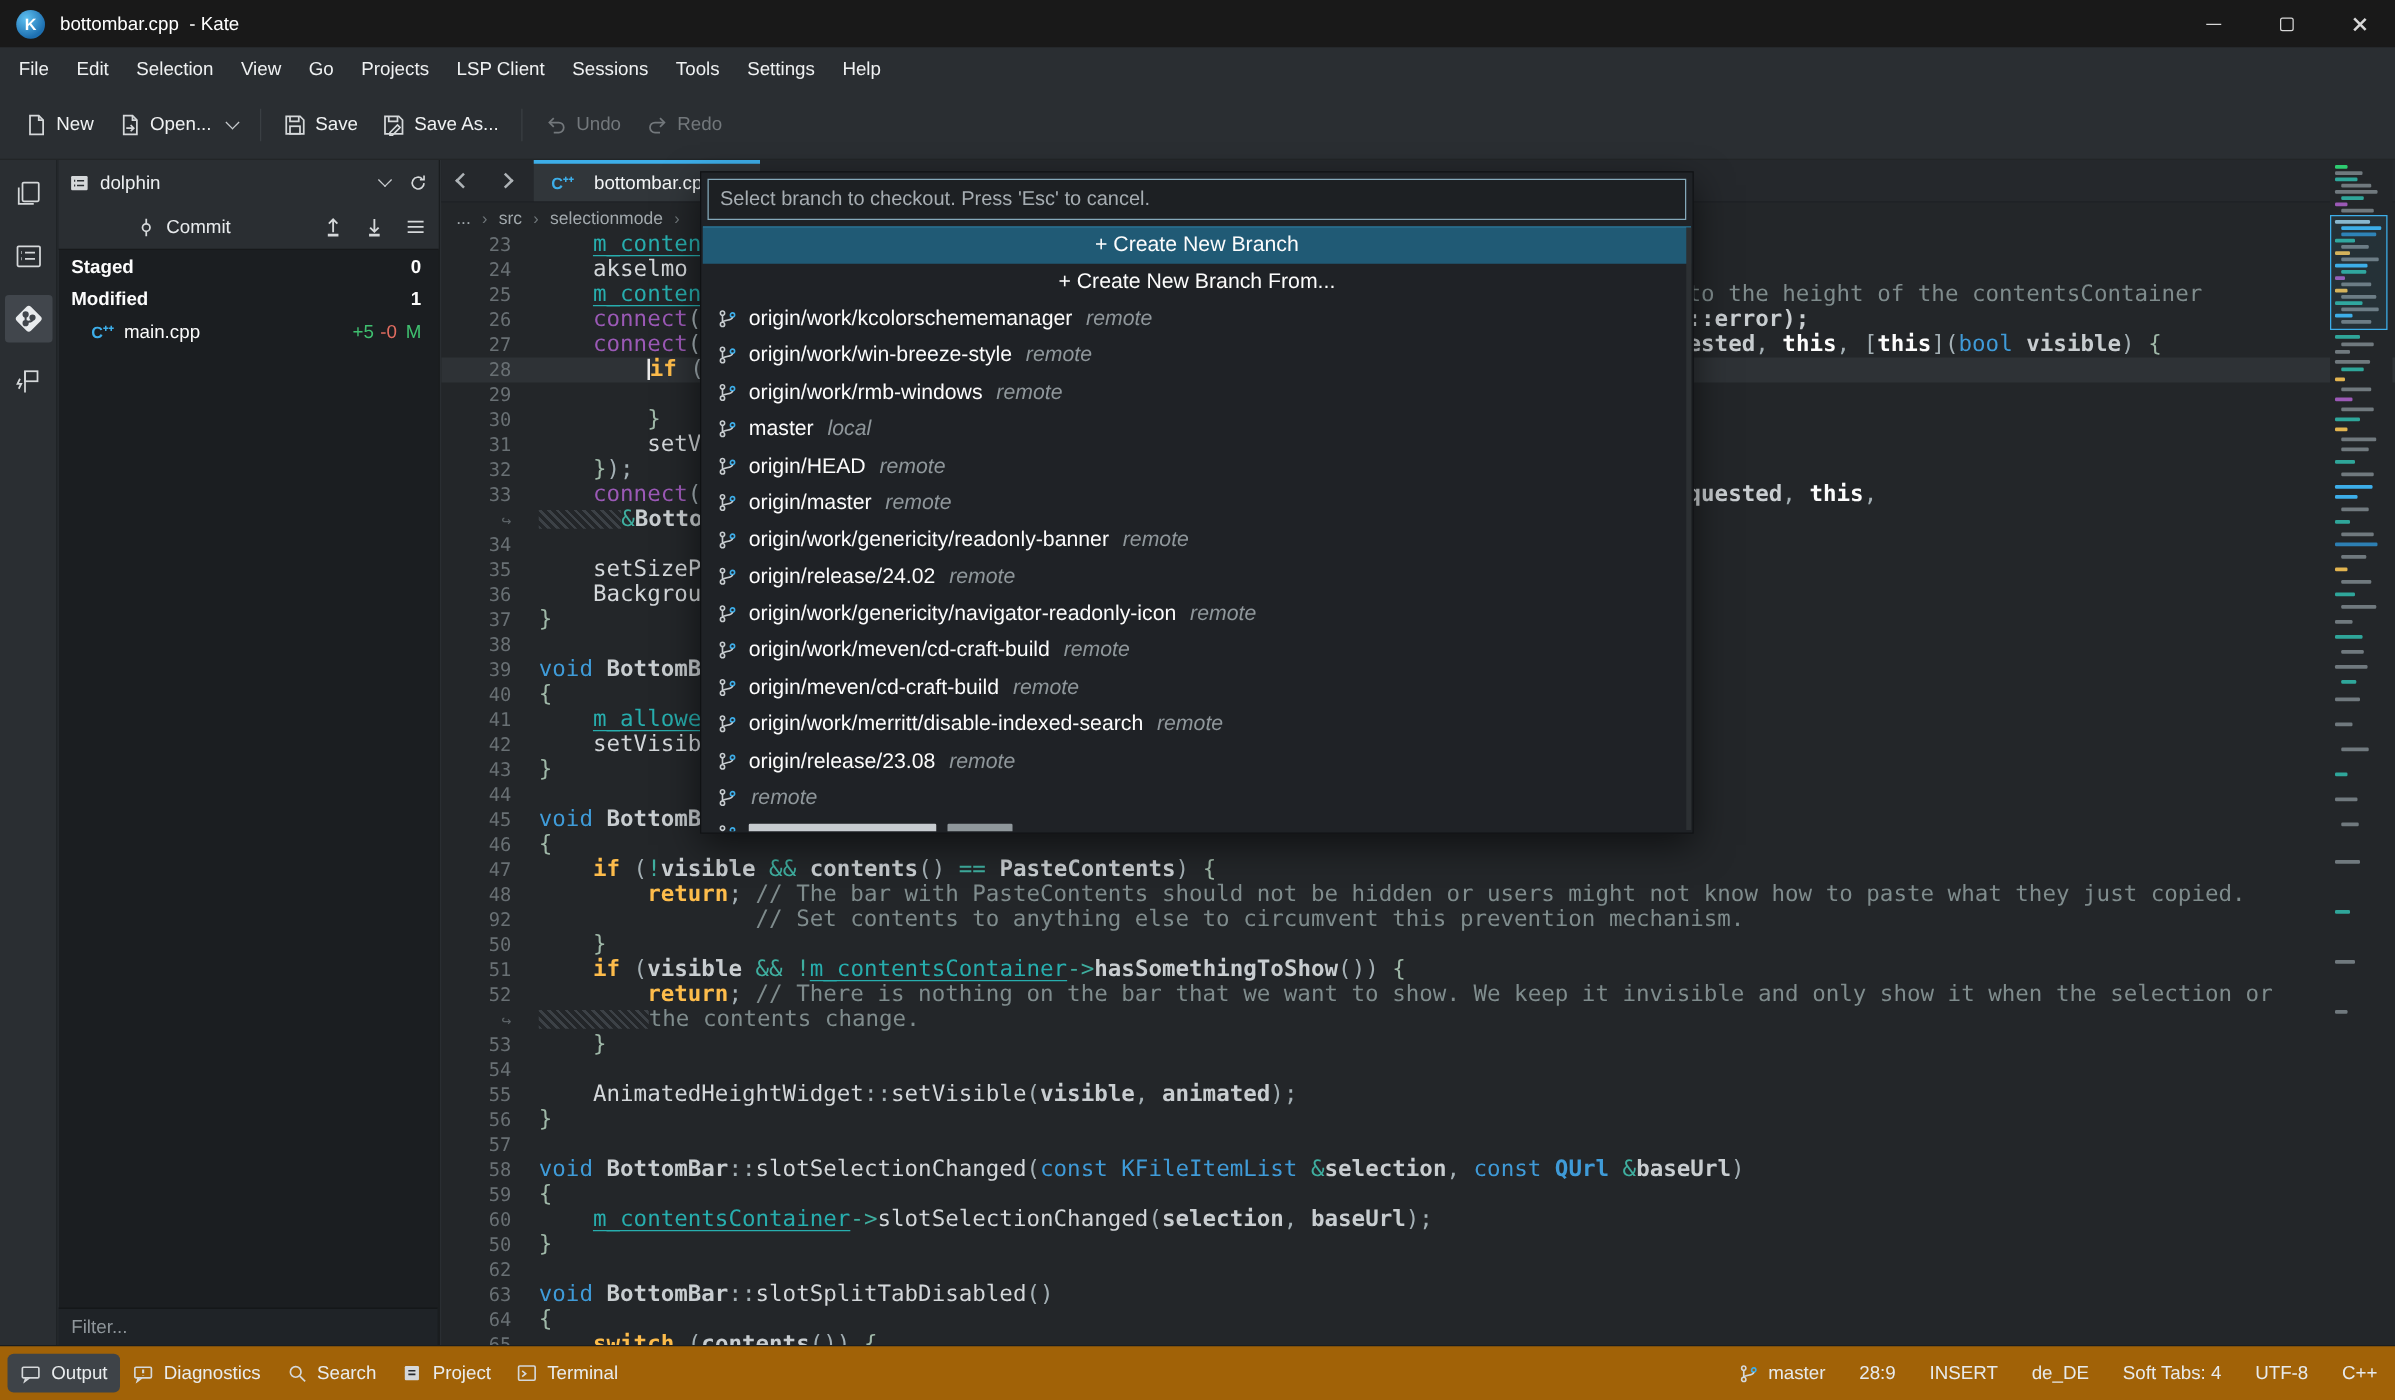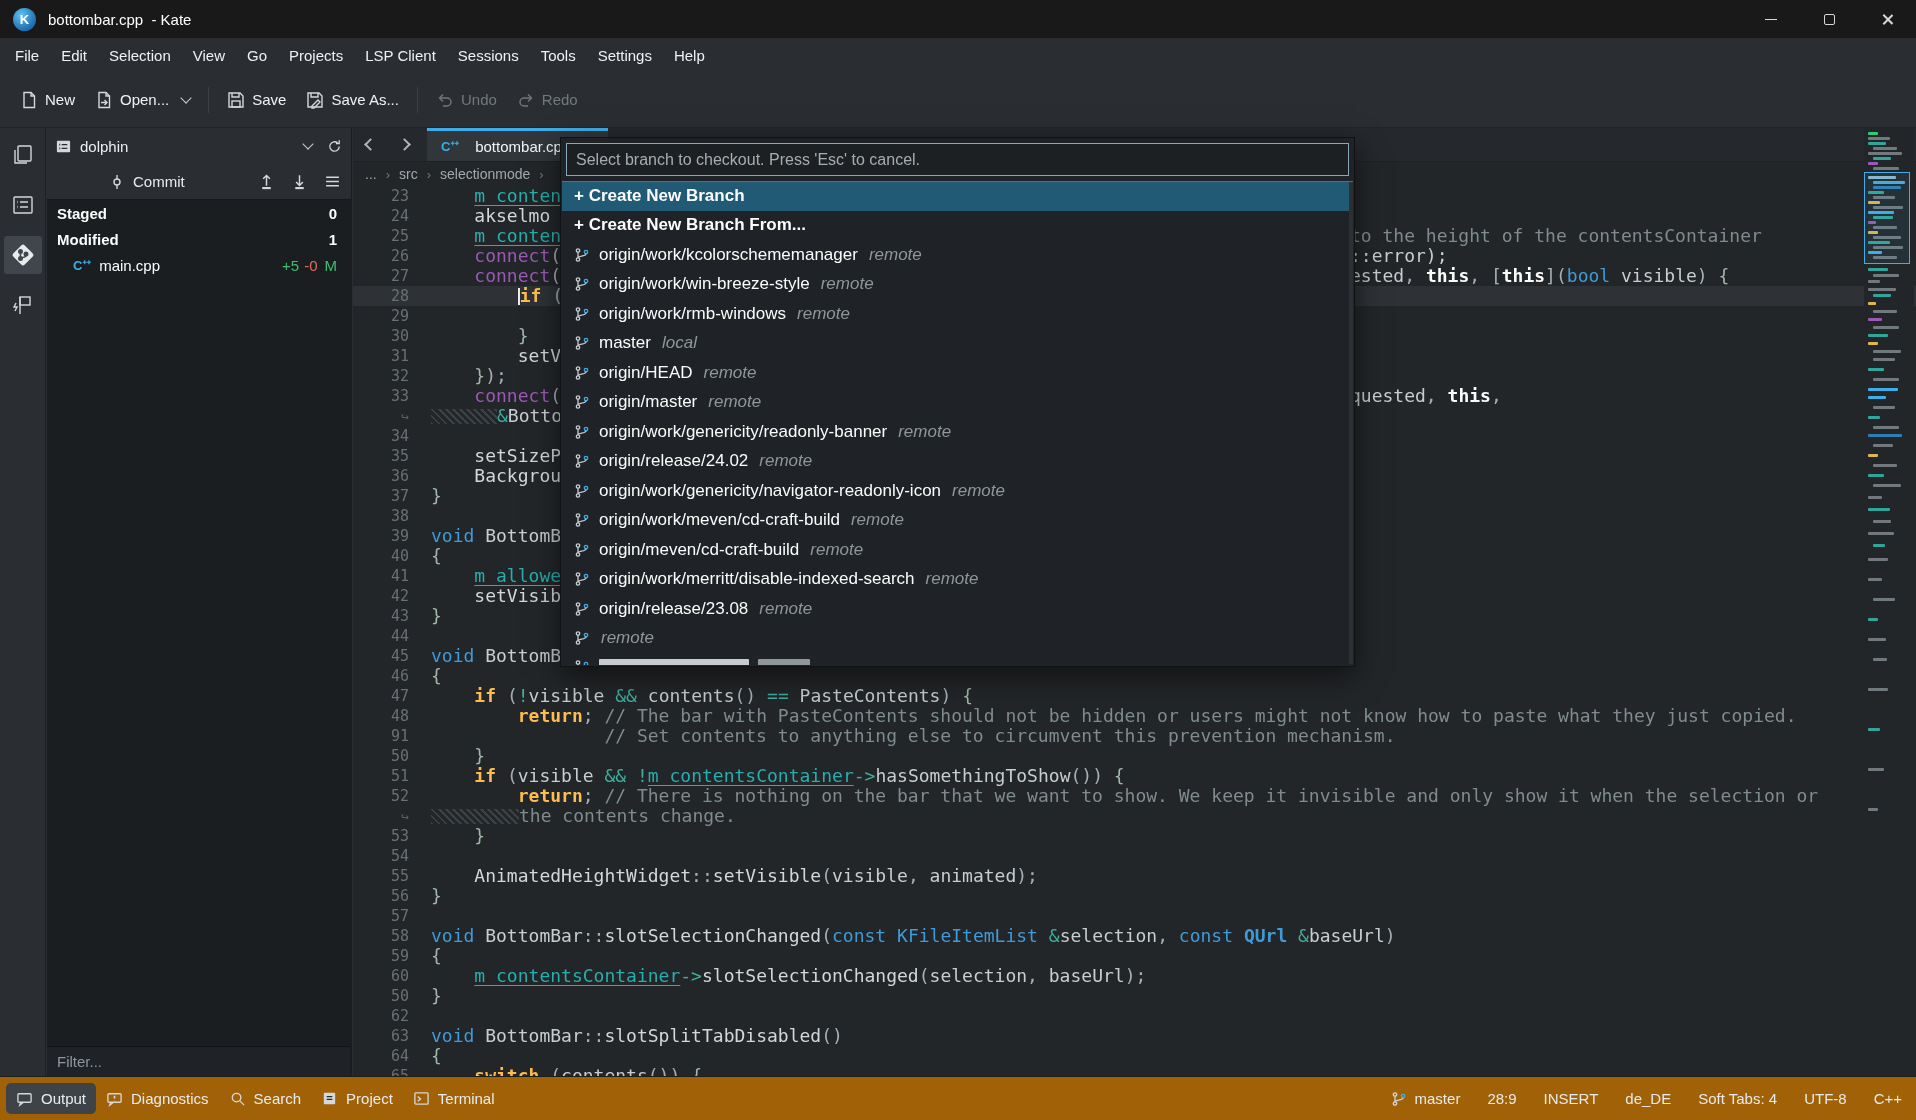--- a/index.html
+++ b/index.html
@@ -75,35 +75,35 @@
   .cursor { display:inline-block; width:0; border-left:2px solid #ececec; height:17px; vertical-align:-3px; }
   .tk-kw { color:#fdbc4b; font-weight:bold;text-align:center; }
   .tk-type { color:#3f9bd8; } .tk-typeb { color:#3f9bd8; font-weight:bold; } .tk-cls { color:#3f9bd8; }
   .tk-fnp { color:#9b59b6; }
   .tk-fn { color:#d3d7da; }
   .tk-mvar { color:#27aeae; text-decoration:underline; text-decoration-thickness:1px; text-underline-offset:3px; }
   .tk-op { color:#3fae9f; }
   .tk-punc { color:#a4b0b5; }
   .tk-brace { color:#9fb8a8; }
   .tk-com { color:#7f8c8d; }
-  .tk-txt { color:#c8cdd0; }
+  .tk-txt { color:#c8cdd0;font-weight:bold; }
   .tk-thisb { color:#fcfcfc; font-weight:bold; }
 
   
   .minimap { position:absolute; top:0; bottom:0; right:2px; width:50px; background:#232629; }
   .mm-bar { position:absolute; height:3px; border-radius:1px; }
   .mm-view { position:absolute; left:0; right:4px; border:1px solid #3daee9; background:rgba(61,174,233,0.08); }
 
   
   .popup { position:absolute; left:560px; top:137px; width:795px; height:530px; background:#1f2226; border:1px solid #101214; box-shadow:0 10px 28px rgba(0,0,0,0.55); z-index:50; overflow:hidden; }
   .popup-input { margin:5px 5px 4px 5px; height:33px; background:#1d2023; border:1px solid #85a9ba; color:#a6adb2; font-size:16px; display:flex; align-items:center; padding-left:9px; }
   .blist { position:absolute; left:1px; right:1px; top:43px; bottom:1px; overflow:hidden; }
   .bitem { height:29.5px; display:flex; align-items:center; padding:0 12px; font-size:17px; color:#fcfcfc; gap:9px; }
   .bitem.sel { background:#205a75; box-shadow:inset 0 1px 0 #2e7da0; }
-  .bitem.bold { font-weight:bold; }
+  .bitem.bold { font-weight:normal;justify-content:center; }
   .bitem .tag { color:#8f979b; font-style:italic; margin-left:2px; }
   .bitem.clipped { height:13px; overflow:hidden; align-items:flex-start; padding-top:6px; }
   .redact { display:inline-block; height:12px; background:#c7ccd0; border-radius:1px; }
   .popup-scroll { position:absolute; right:1px; top:44px; bottom:2px; width:4px; background:#2c3033; }
 
   
   .bottombar { position:absolute; bottom:0; left:0; right:0; height:44px; background:#a16207; border-top:1px solid #1a1d1f; display:flex; align-items:center; padding:0 14px 0 6px; }
   .view-btn { display:flex; align-items:center; gap:8px; font-size:15px; color:#e9ecee; padding:7px 10px; border-radius:5px; }
   .view-btn.active { background:#3e4348; }
   .status-right { margin-left:auto; display:flex; align-items:center; gap:27px; font-size:15px; color:#e7eaec; }
@@ -335,21 +335,21 @@
         <div class="crow"><div class="gut">39</div><div class="cline"><span class="tk-type">void</span><span class="tk-txt"> BottomB</span></div></div>
         <div class="crow"><div class="gut">40</div><div class="cline"><span class="tk-brace">{</span></div></div>
         <div class="crow"><div class="gut">41</div><div class="cline"><span class="tk-txt">    </span><span class="tk-mvar">m_allowe</span></div></div>
         <div class="crow"><div class="gut">42</div><div class="cline"><span class="tk-txt">    </span><span class="tk-fn">setVisib</span></div></div>
         <div class="crow"><div class="gut">43</div><div class="cline"><span class="tk-brace">}</span></div></div>
         <div class="crow"><div class="gut">44</div><div class="cline"></div></div>
         <div class="crow"><div class="gut">45</div><div class="cline"><span class="tk-type">void</span><span class="tk-txt"> BottomBa</span></div></div>
         <div class="crow"><div class="gut">46</div><div class="cline"><span class="tk-brace">{</span></div></div>
         <div class="crow"><div class="gut">47</div><div class="cline"><span class="tk-txt">    </span><span class="tk-kw">if</span><span class="tk-punc"> (</span><span class="tk-op">!</span><span class="tk-txt">visible </span><span class="tk-op">&amp;&amp;</span><span class="tk-txt"> contents</span><span class="tk-punc">()</span><span class="tk-txt"> </span><span class="tk-op">==</span><span class="tk-txt"> PasteContents</span><span class="tk-punc">)</span><span class="tk-txt"> </span><span class="tk-brace">{</span></div></div>
         <div class="crow"><div class="gut">48</div><div class="cline"><span class="tk-txt">        </span><span class="tk-kw">return</span><span class="tk-punc">; </span><span class="tk-com">// The bar with PasteContents should not be hidden or users might not know how to paste what they just copied.</span></div></div>
-        <div class="crow"><div class="gut">91</div><div class="cline"><span class="tk-txt">                </span><span class="tk-com">// Set contents to anything else to circumvent this prevention mechanism.</span></div></div>
+        <div class="crow"><div class="gut">92</div><div class="cline"><span class="tk-txt">                </span><span class="tk-com">// Set contents to anything else to circumvent this prevention mechanism.</span></div></div>
         <div class="crow"><div class="gut">50</div><div class="cline"><span class="tk-txt">    </span><span class="tk-brace">}</span></div></div>
         <div class="crow"><div class="gut">51</div><div class="cline"><span class="tk-txt">    </span><span class="tk-kw">if</span><span class="tk-punc"> (</span><span class="tk-txt">visible </span><span class="tk-op">&amp;&amp;</span><span class="tk-txt"> </span><span class="tk-op">!</span><span class="tk-mvar">m_contentsContainer</span><span class="tk-op">-&gt;</span><span class="tk-txt">hasSomethingToShow</span><span class="tk-punc">())</span><span class="tk-txt"> </span><span class="tk-brace">{</span></div></div>
         <div class="crow"><div class="gut">52</div><div class="cline"><span class="tk-txt">        </span><span class="tk-kw">return</span><span class="tk-punc">; </span><span class="tk-com">// There is nothing on the bar that we want to show. We keep it invisible and only show it when the selection or</span></div></div>
         <div class="crow"><div class="gut"><span class="wrapmark">↪</span></div><div class="cline"><span class="hatch" style="width: 88px;"></span><span class="tk-com">the contents change.</span></div></div>
         <div class="crow"><div class="gut">53</div><div class="cline"><span class="tk-txt">    </span><span class="tk-brace">}</span></div></div>
         <div class="crow"><div class="gut">54</div><div class="cline"></div></div>
         <div class="crow"><div class="gut">55</div><div class="cline"><span class="tk-txt">    </span><span class="tk-fn">AnimatedHeightWidget</span><span class="tk-punc">::</span><span class="tk-fn">setVisible</span><span class="tk-punc">(</span><span class="tk-txt">visible</span><span class="tk-punc">, </span><span class="tk-txt">animated</span><span class="tk-punc">);</span></div></div>
         <div class="crow"><div class="gut">56</div><div class="cline"><span class="tk-brace">}</span></div></div>
         <div class="crow"><div class="gut">57</div><div class="cline"></div></div>
         <div class="crow"><div class="gut">58</div><div class="cline"><span class="tk-type">void</span><span class="tk-txt"> BottomBar</span><span class="tk-punc">::</span><span class="tk-fn">slotSelectionChanged</span><span class="tk-punc">(</span><span class="tk-type">const</span><span class="tk-txt"> </span><span class="tk-cls">KFileItemList</span><span class="tk-txt"> </span><span class="tk-op">&amp;</span><span class="tk-txt">selection</span><span class="tk-punc">, </span><span class="tk-type">const</span><span class="tk-txt"> </span><span class="tk-typeb">QUrl</span><span class="tk-txt"> </span><span class="tk-op">&amp;</span><span class="tk-txt">baseUrl</span><span class="tk-punc">)</span></div></div>

